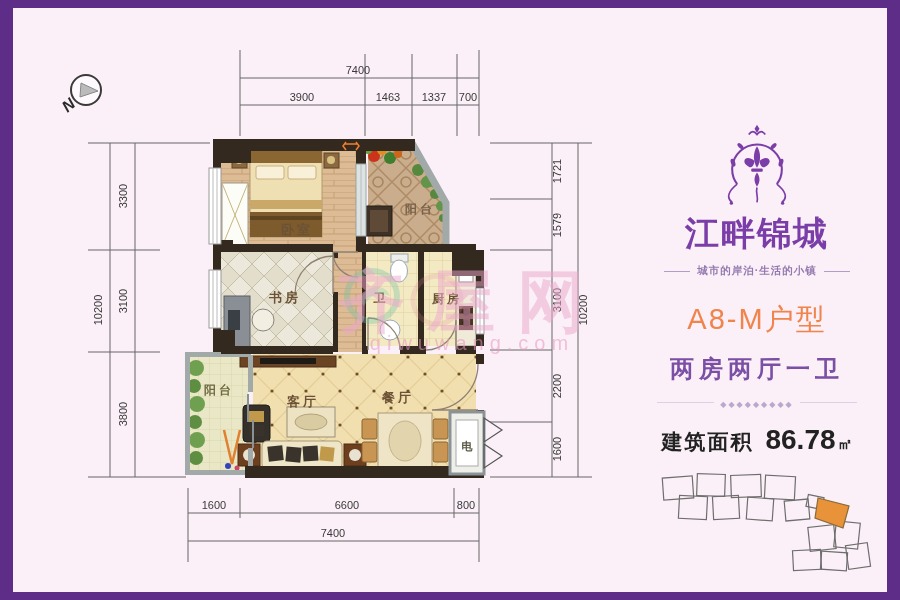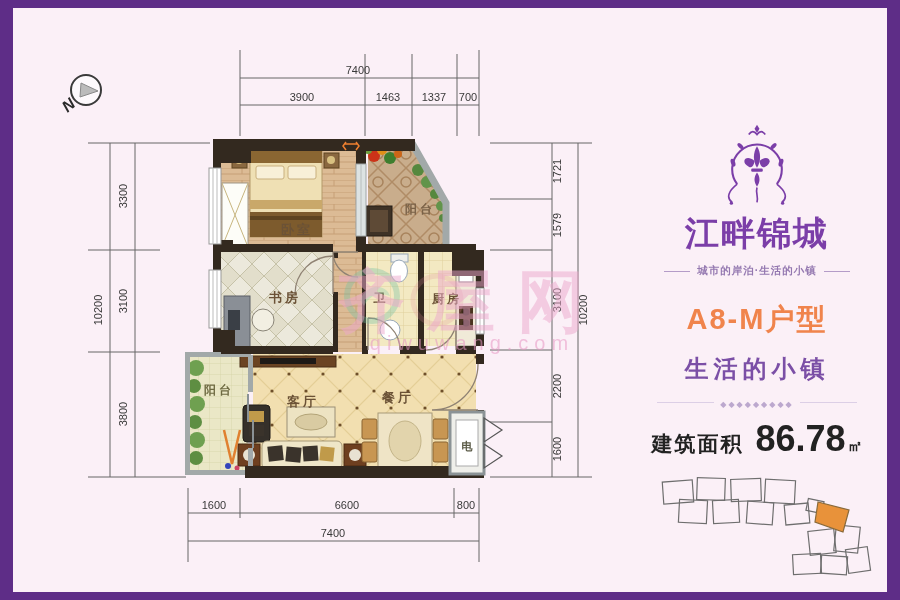--- a/index.html
+++ b/index.html
@@ -5,28 +5,28 @@
   html,body{margin:0;padding:0;}
   body{width:900px;height:600px;font-family:"Liberation Sans",sans-serif;}
   .frame{position:relative;width:900px;height:600px;background:#5E2D87;overflow:hidden;}
   .inner{position:absolute;left:13px;top:8px;right:13px;bottom:8px;background:#FBF0F7;}
   .plan-svg{position:absolute;left:0;top:0;width:900px;height:600px;}
   .sidebar{position:absolute;left:628px;top:123px;width:258px;display:flex;flex-direction:column;align-items:center;}
   .brand{font-size:34px;font-weight:900;letter-spacing:2px;color:#7B3EA8;margin-top:2px;font-family:"Liberation Serif",serif;}
   .tagline-row{display:flex;align-items:center;margin-top:7px;justify-content:flex-end;}
   .tl-line{width:26px;border-top:1.5px solid #B49CC8;margin:0 7px;}
   .tl-text{font-size:10.5px;letter-spacing:1px;color:#9478B0;font-weight:bold;}
-  .unit-title{margin-top:22px;font-size:29px;font-weight:700;letter-spacing:2px;color:#F0844C;}
+  .unit-title{margin-top:22px;font-size:29px;font-weight:400;letter-spacing:2px;color:#F0844C;}
   .unit-layout{margin-top:13px;font-size:24px;font-weight:800;letter-spacing:5px;color:#7B4FA6;}
   .divider{position:relative;width:140px;text-align:center;margin-top:11px;height:12px;line-height:12px;}
   .divider::before{content:"";position:absolute;left:-30px;right:-30px;top:50%;border-top:1px solid #DCCFE6;}
   .divider-diamonds{position:relative;background:#FBF0F7;padding:0 6px;font-size:8px;letter-spacing:2px;color:#BCA8CE;}
-  .area-row{display:flex;align-items:baseline;margin-top:10px;color:#222;text-align:right;}
+  .area-row{display:flex;align-items:baseline;margin-top:16px;color:#222;text-align:right;}
   .area-label{font-size:21px;font-weight:bold;letter-spacing:2px;}
-  .area-value{font-size:36px;font-weight:bold;margin-left:12px;}
+  .area-value{font-size:28px;font-weight:bold;margin-left:12px;}
   .area-unit{font-size:15px;font-weight:bold;margin-left:2px;}
   .keyplan{margin-top:4px;}
 </style>
 </head>
 <body>
 
 <div class="frame">
   <div class="inner"></div>
 
   <svg class="plan-svg" viewBox="0 0 900 600">
@@ -314,21 +314,21 @@
         <circle cx="31" cy="45" r="2"></circle>
       </g>
     </svg>
     <div class="brand">江畔锦城</div>
     <div class="tagline-row">
       <span class="tl-line"></span>
       <span class="tl-text">城市的岸泊·生活的小镇</span>
       <span class="tl-line"></span>
     </div>
     <div class="unit-title">A8-M户型</div>
-    <div class="unit-layout">生活的小镇</div>
+    <div class="unit-layout">两房两厅一卫</div>
     <div class="divider">
       <span class="divider-diamonds">◆◆◆◆◆◆◆◆◆</span>
     </div>
     <div class="area-row">
       <span class="area-label">建筑面积</span>
       <span class="area-value">86.78</span>
       <span class="area-unit">㎡</span>
     </div>
     <svg class="keyplan" width="245" height="112" viewBox="0 0 245 112">
       <g fill="none" stroke="#6E6E6E" stroke-width="1.2">

